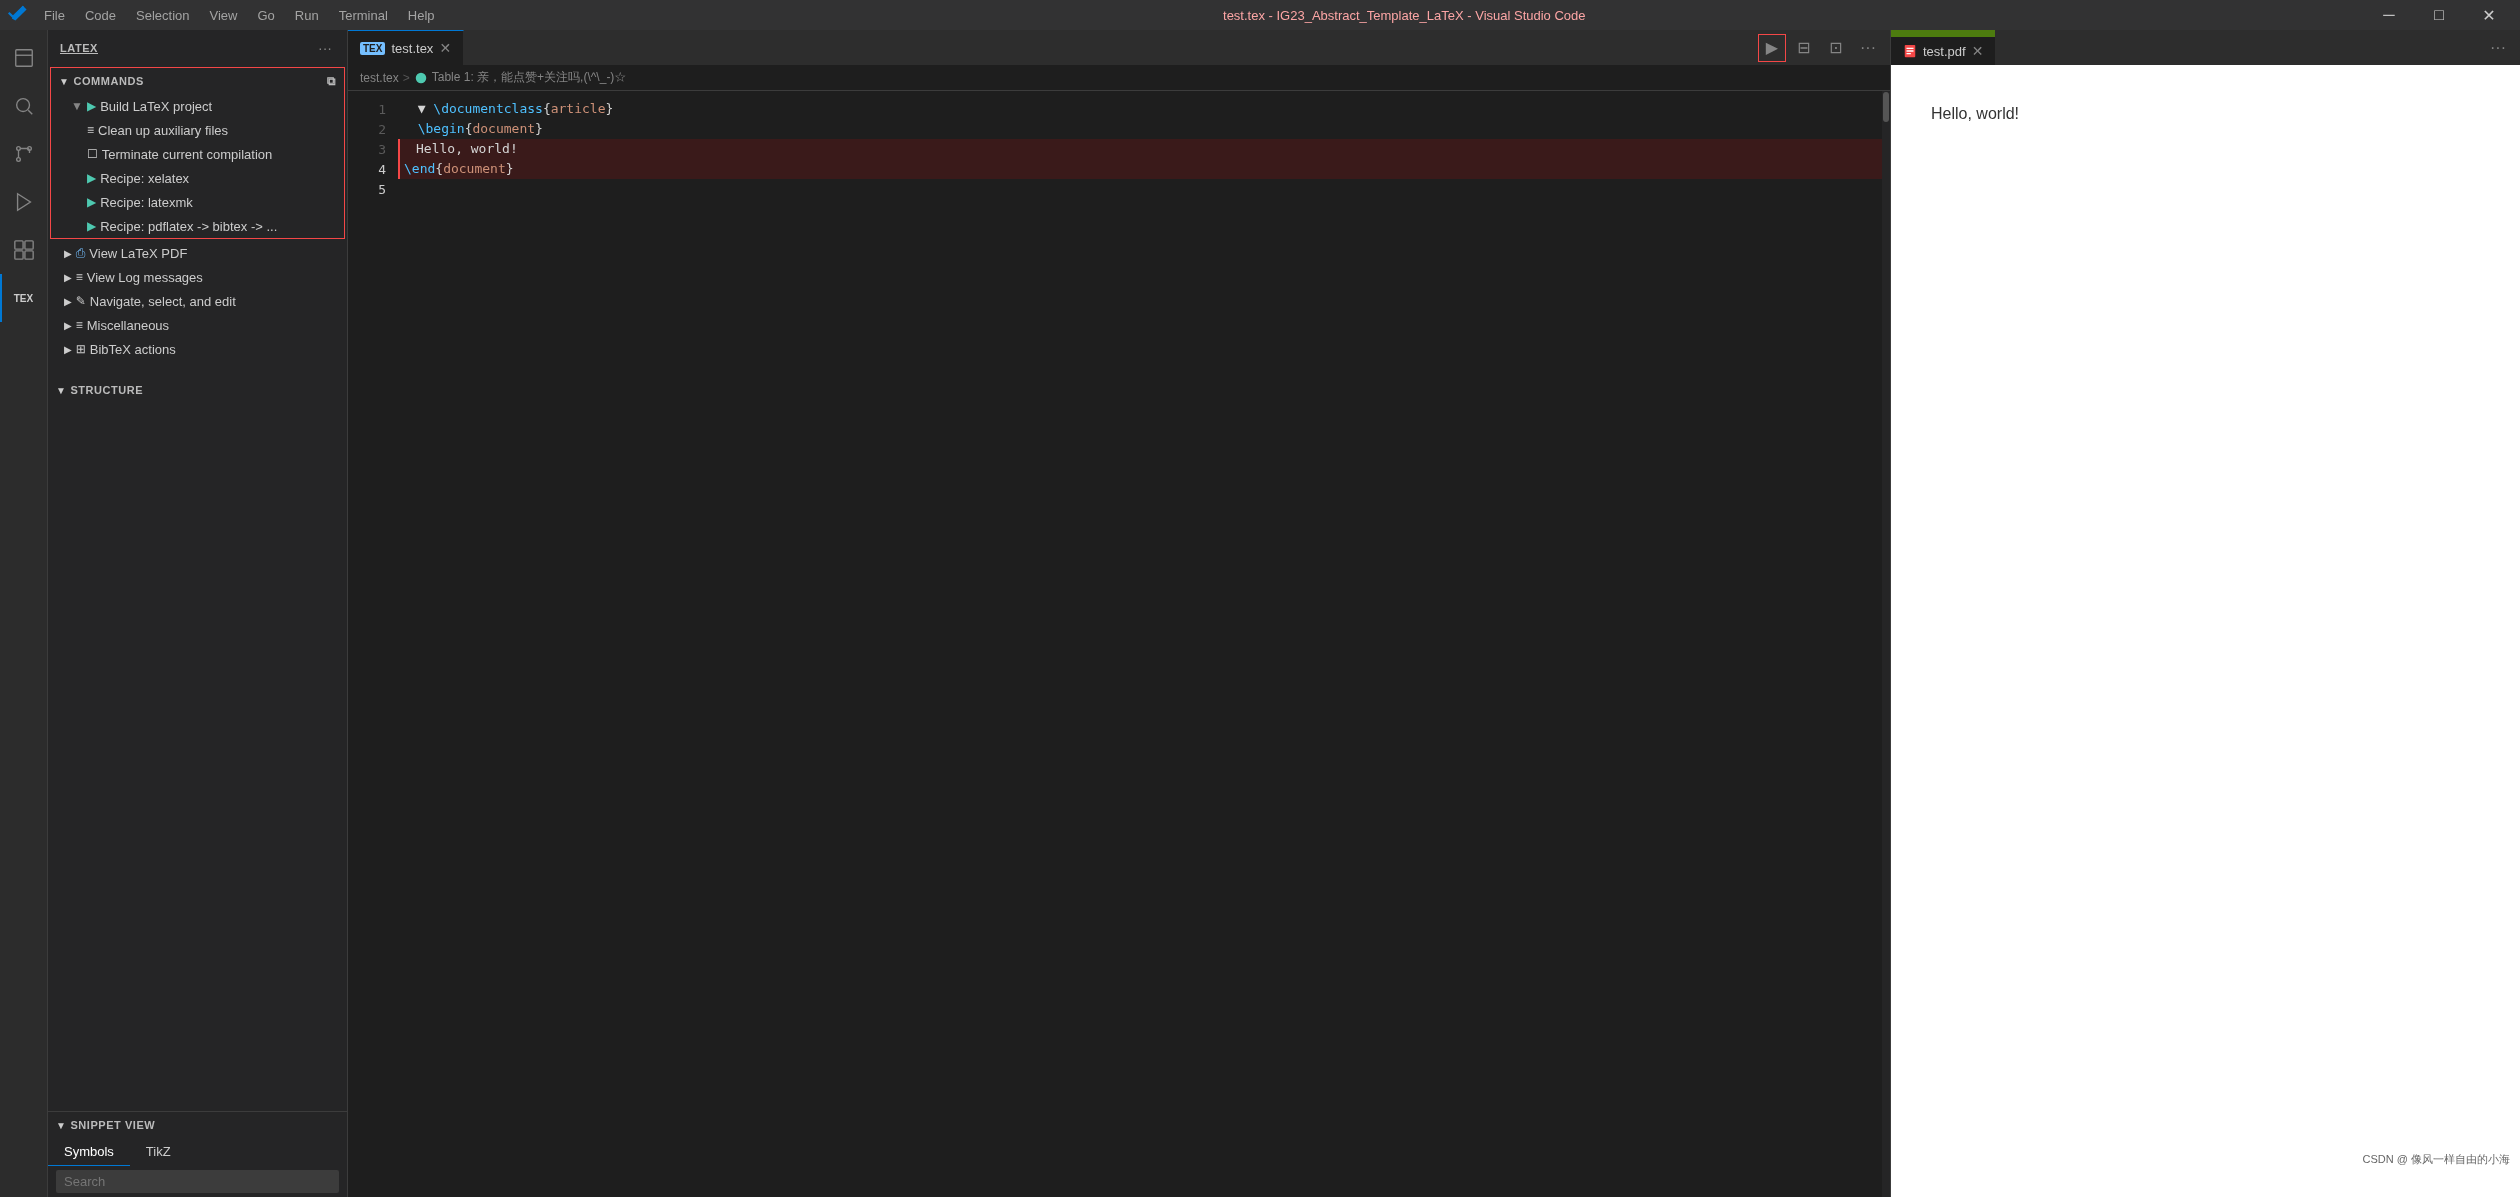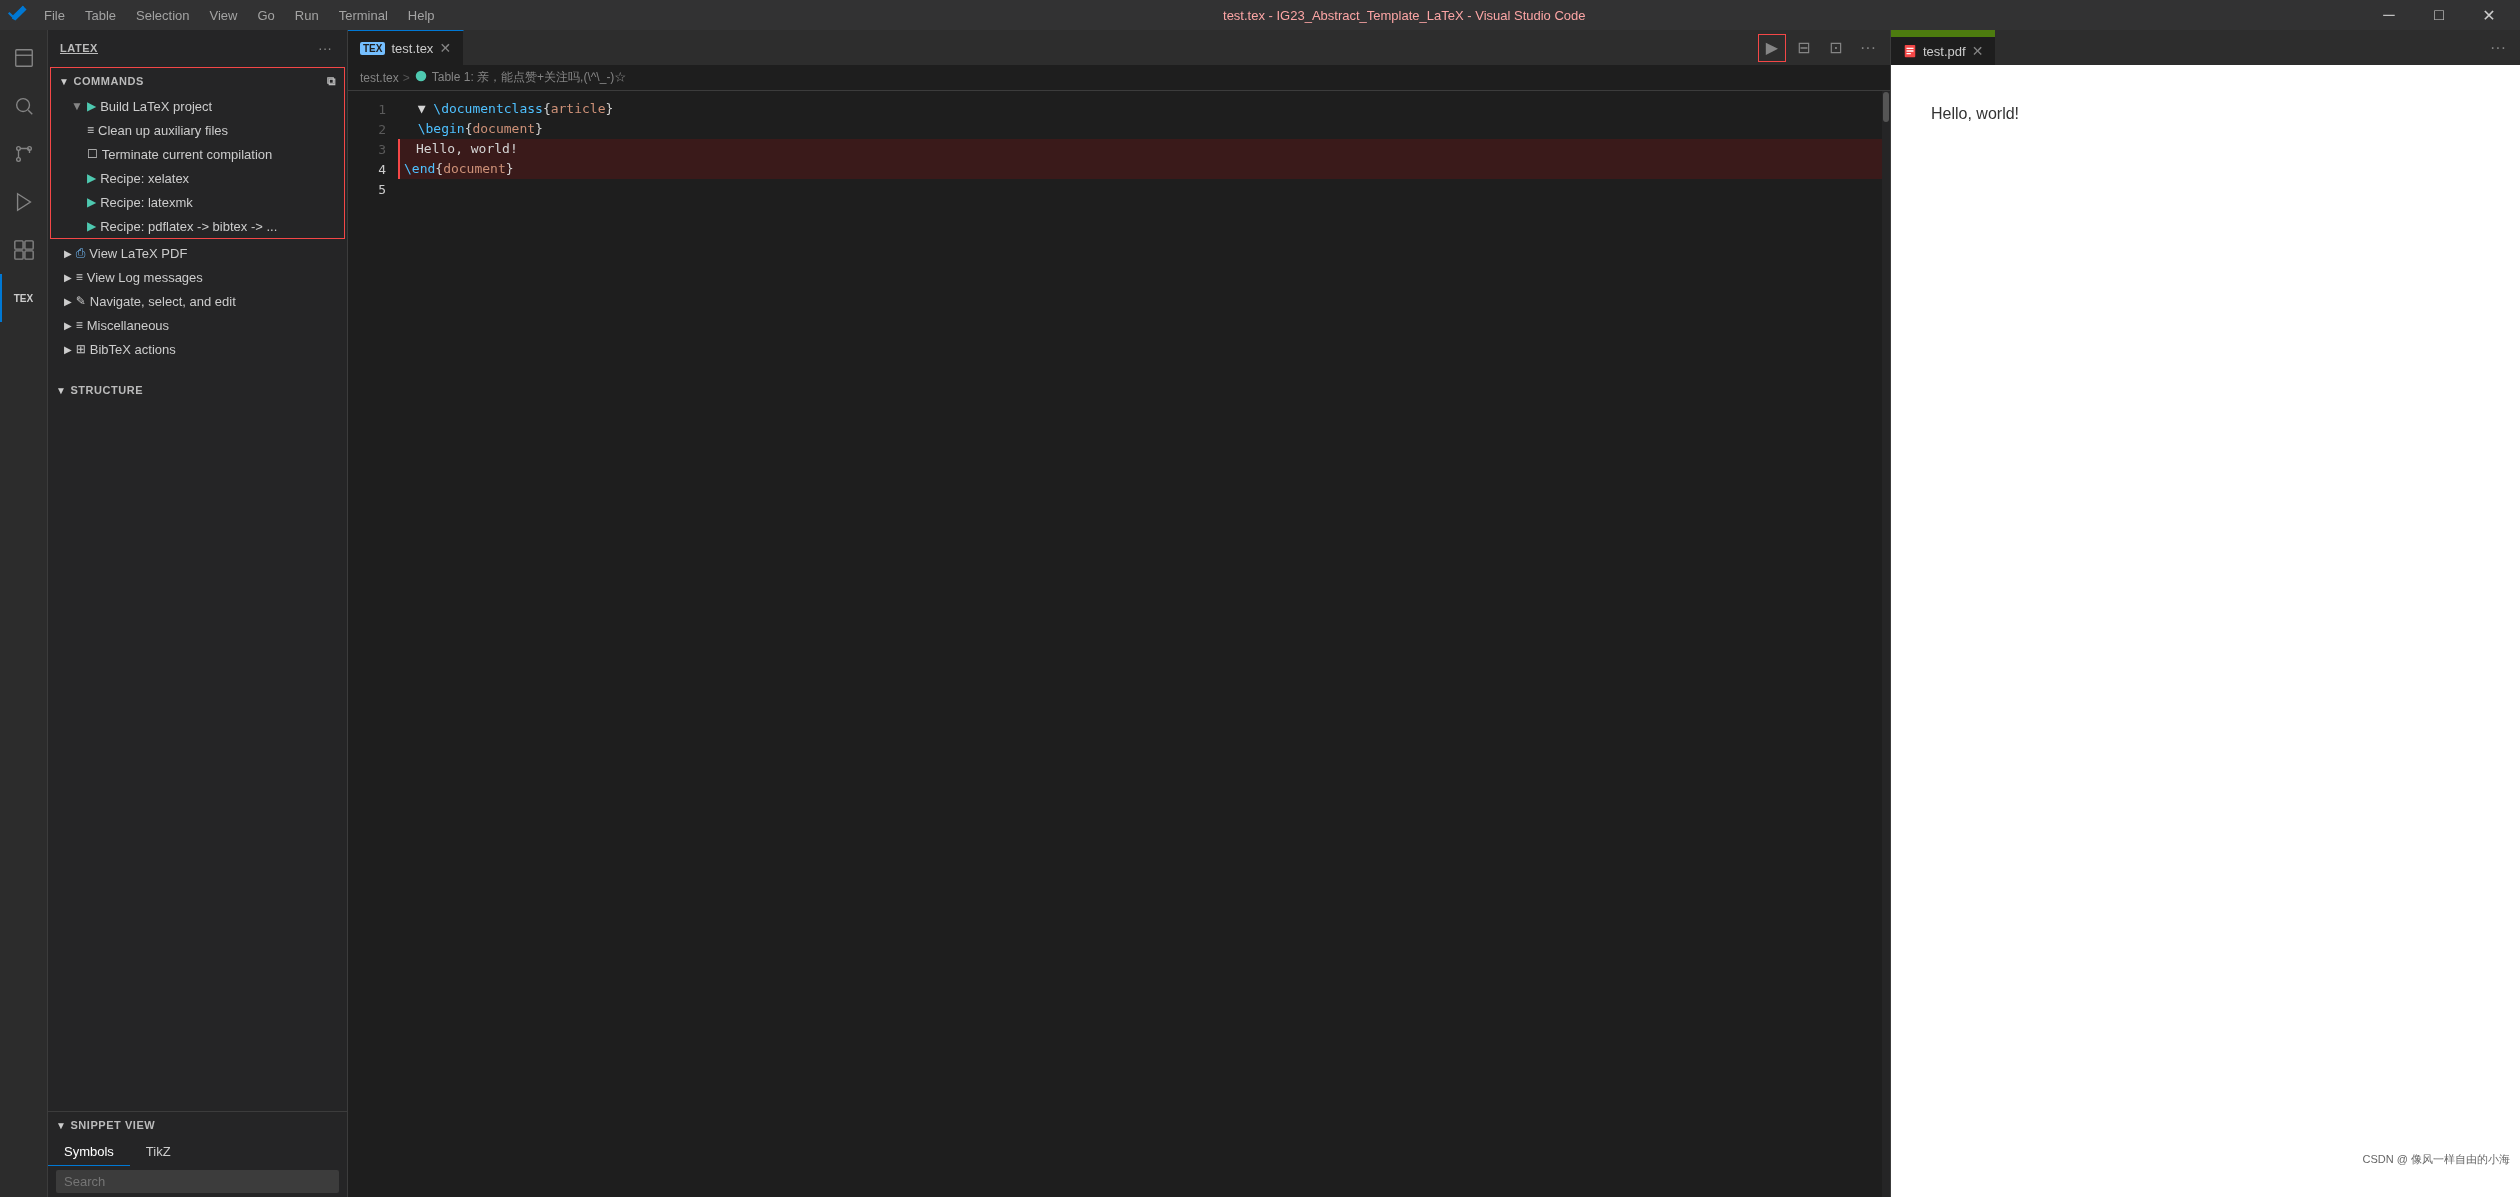--- a/index.html
+++ b/index.html
@@ -412,21 +412,21 @@
 <div class="titlebar">
   <div class="titlebar-left">
     <span class="titlebar-logo">
       <svg width="20" height="20" viewBox="0 0 100 100">
           <path fill="#0078d4" d="M74 4L25 51 7 35 0 42l25 25 7-4 49-52z"></path>
           <path fill="#0078d4" d="M74 4l19 19-56 55-18-10z"></path>
         </svg>
     </span>
     <div class="titlebar-menu">
       <span class="titlebar-menu-item">File</span>
-      <span class="titlebar-menu-item">Table</span>
+      <span class="titlebar-menu-item">Code</span>
       <span class="titlebar-menu-item">Selection</span>
       <span class="titlebar-menu-item">View</span>
       <span class="titlebar-menu-item">Go</span>
       <span class="titlebar-menu-item">Run</span>
       <span class="titlebar-menu-item">Terminal</span>
       <span class="titlebar-menu-item">Help</span>
     </div>
   </div>
   <div class="titlebar-center">test.tex - IG23_Abstract_Template_LaTeX - Visual Studio Code</div>
   <div class="titlebar-right">
@@ -587,21 +587,21 @@
         <div class="tab-action-btn run-btn">▶</div>
         <div class="tab-action-btn">⊟</div>
         <div class="tab-action-btn">⊡</div>
         <div class="tab-action-btn">···</div>
       </div>
     </div>
 
     <div class="breadcrumb">
       <span>test.tex</span>
       <span class="breadcrumb-sep">&gt;</span>
-      <span style="display:flex;gap:4px;">
+      <span style="display:flex;align-items:center;gap:4px;">
         <svg width="14" height="14" viewBox="0 0 16 16" fill="#4ec9b0">
             <circle cx="8" cy="8" r="6"></circle>
           </svg>
         <span>Table 1: 亲，能点赞+关注吗,(\^\_-)☆</span>
       </span>
     </div>
 
     <div class="editor-content">
       <div class="line-numbers">
         <div class="line-number">1</div>

